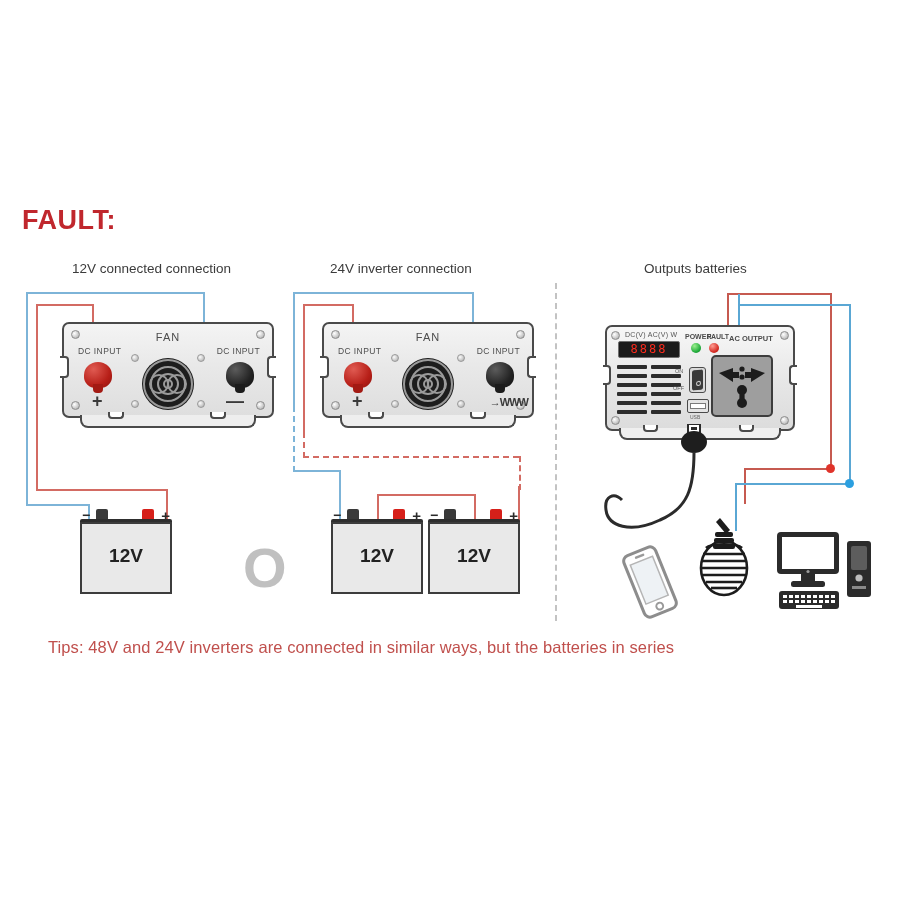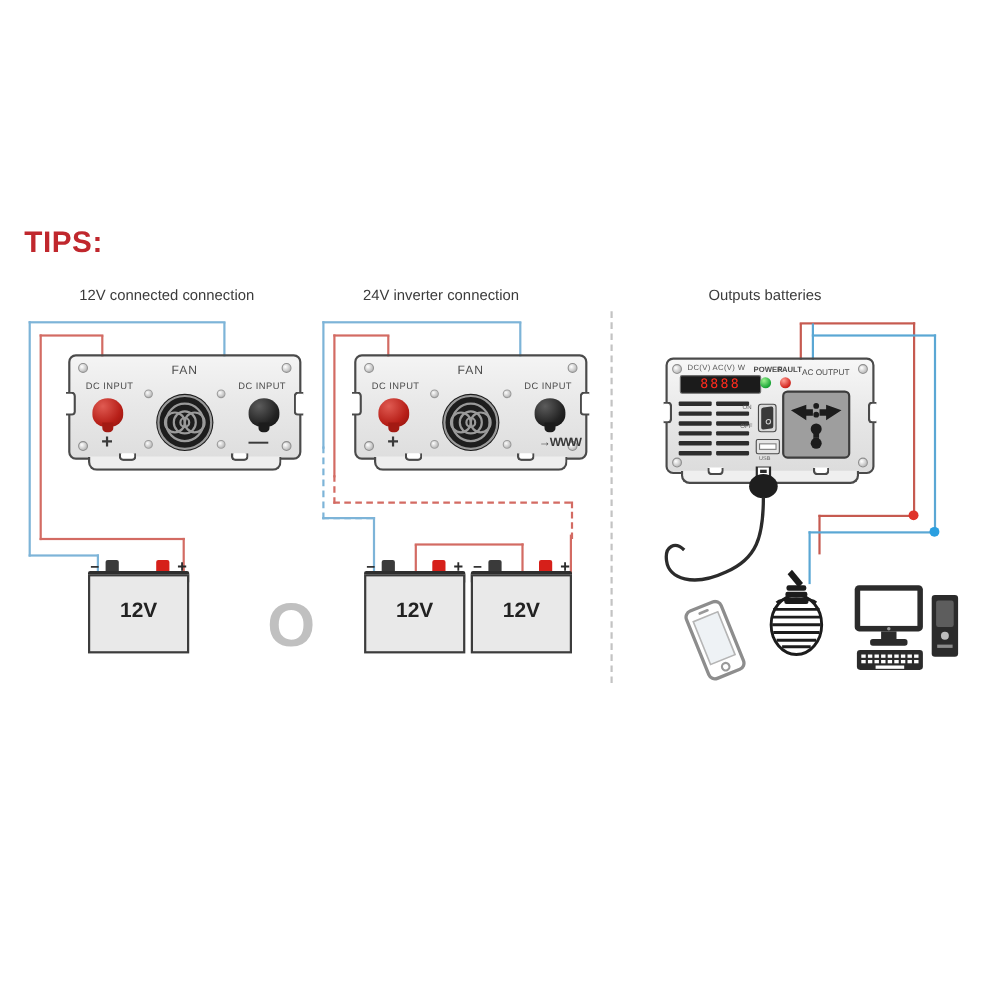--- a/index.html
+++ b/index.html
@@ -107,32 +107,32 @@
         border:2.5px solid #4a4a4a;box-sizing:border-box;}
   #outpanel .nl{left:-2px;border-left:none;border-radius:0 4px 4px 0;}
   #outpanel .nr{right:-2px;border-right:none;border-radius:4px 0 0 4px;}
   #outpanel .ofoot{position:absolute;left:14px;top:103px;width:162px;height:12px;background:#efefef;
         border:2.5px solid #4a4a4a;border-top:none;border-radius:0 0 8px 8px;box-sizing:border-box;}
   #outpanel .ofoot i{position:absolute;top:-3px;width:15px;height:7px;background:#fff;
         border:2.5px solid #4a4a4a;border-top:none;border-radius:0 0 4px 4px;box-sizing:border-box;}
   #outpanel .ofoot i.g1{left:22px;} #outpanel .ofoot i.g2{left:118px;}
 
   .meterlbl{position:absolute;left:20px;top:6px;font-size:7px;color:#555;letter-spacing:.3px;white-space:nowrap;}
-  .lcd{position:absolute;left:13px;top:16px;width:74px;height:17px;background:#1b1b1b;
+  .lcd{position:absolute;left:13px;top:16px;width:62px;height:17px;background:#1b1b1b;
        border:1.5px solid #6f6f6f;border-radius:2px;box-sizing:border-box;
        color:#ff2b1d;font-family:"DejaVu Sans Mono","Liberation Mono",monospace;
        font-size:12px;line-height:15px;text-align:center;letter-spacing:2px;}
   .vents{position:absolute;left:12px;top:40px;width:66px;height:54px;}
   .vents span{position:absolute;height:4px;background:#2c2c2c;border-radius:1px;}
   .led{position:absolute;width:10px;height:10px;border-radius:50%;top:18px;}
   .led.g{left:86px;background:radial-gradient(circle at 35% 30%,#9cf08f,#1faa3a 65%,#157c2a);}
   .led.r{left:104px;background:radial-gradient(circle at 35% 30%,#ff9d93,#d42a22 65%,#9c1710);}
   .ledlbl{position:absolute;top:8px;font-size:7px;font-weight:bold;color:#4a4a4a;}
   .ledlbl.pw{left:80px;} .ledlbl.ft{left:102px;}
-  .aclbl{position:absolute;left:124px;top:9px;font-size:7.5px;font-weight:normal;color:#4a4a4a;white-space:nowrap;}
+  .aclbl{position:absolute;left:124px;top:9px;font-size:7.5px;font-weight:bold;color:#4a4a4a;white-space:nowrap;}
 
   .rock{position:absolute;left:84px;top:42px;width:17px;height:26px;background:#d9d9d9;
         border:1.5px solid #4a4a4a;border-radius:3px;box-sizing:border-box;}
   .rock em{position:absolute;left:2px;top:2px;width:11px;height:20px;background:#3a3a3a;border-radius:2px;
         transform:skewY(-6deg);}
   .rock em:after{content:"";position:absolute;left:4px;top:11px;width:3px;height:3px;
         border:1px solid #cfcfcf;border-radius:50%;}
   .onoff{position:absolute;font-size:5.5px;color:#5a5a5a;}
   .onoff.on{left:70px;top:43px;} .onoff.off{left:68px;top:60px;}
 
@@ -150,21 +150,21 @@
   #bulb{position:absolute;left:693px;top:510px;}
   #monitor{position:absolute;left:775px;top:530px;}
   #tower{position:absolute;left:846px;top:540px;}
   .kb{position:absolute;left:778px;top:590px;}
 </style>
 </head>
 <body>
 
 <div id="stage">
 
-  <div class="tips-title">TIPS:</div>
+  <div class="tips-title">FAULT:</div>
 
   <div class="col-title" id="t-12v">12V connected connection</div>
   <div class="col-title" id="t-24v">24V inverter connection</div>
   <div class="col-title" id="t-out">Outputs batteries</div>
 
   <div class="divider"></div>
 
   <div class="w wb" style="left:203px;top:293px;width:2px;height:52px;"></div>
   <div class="w wb" style="left:26px;top:292px;width:179px;height:2px;"></div>
   <div class="w wb" style="left:26px;top:292px;width:2px;height:214px;"></div>
@@ -476,14 +476,15 @@
         <rect x="41" y="10" width="4" height="3"></rect>
           <rect x="47" y="10" width="4" height="3"></rect>
         <rect x="53" y="10" width="4" height="3"></rect>
         <rect x="18" y="15" width="26" height="3"></rect>
       </g>
     </svg>
   </div>
 
   <div class="wm" id="wm-o">O</div>
 
+  <div class="bottom-note">Tips: 48V and 24V inverters are connected in similar ways, but the batteries in series</div>
 
 </div>
 
 </body></html>

